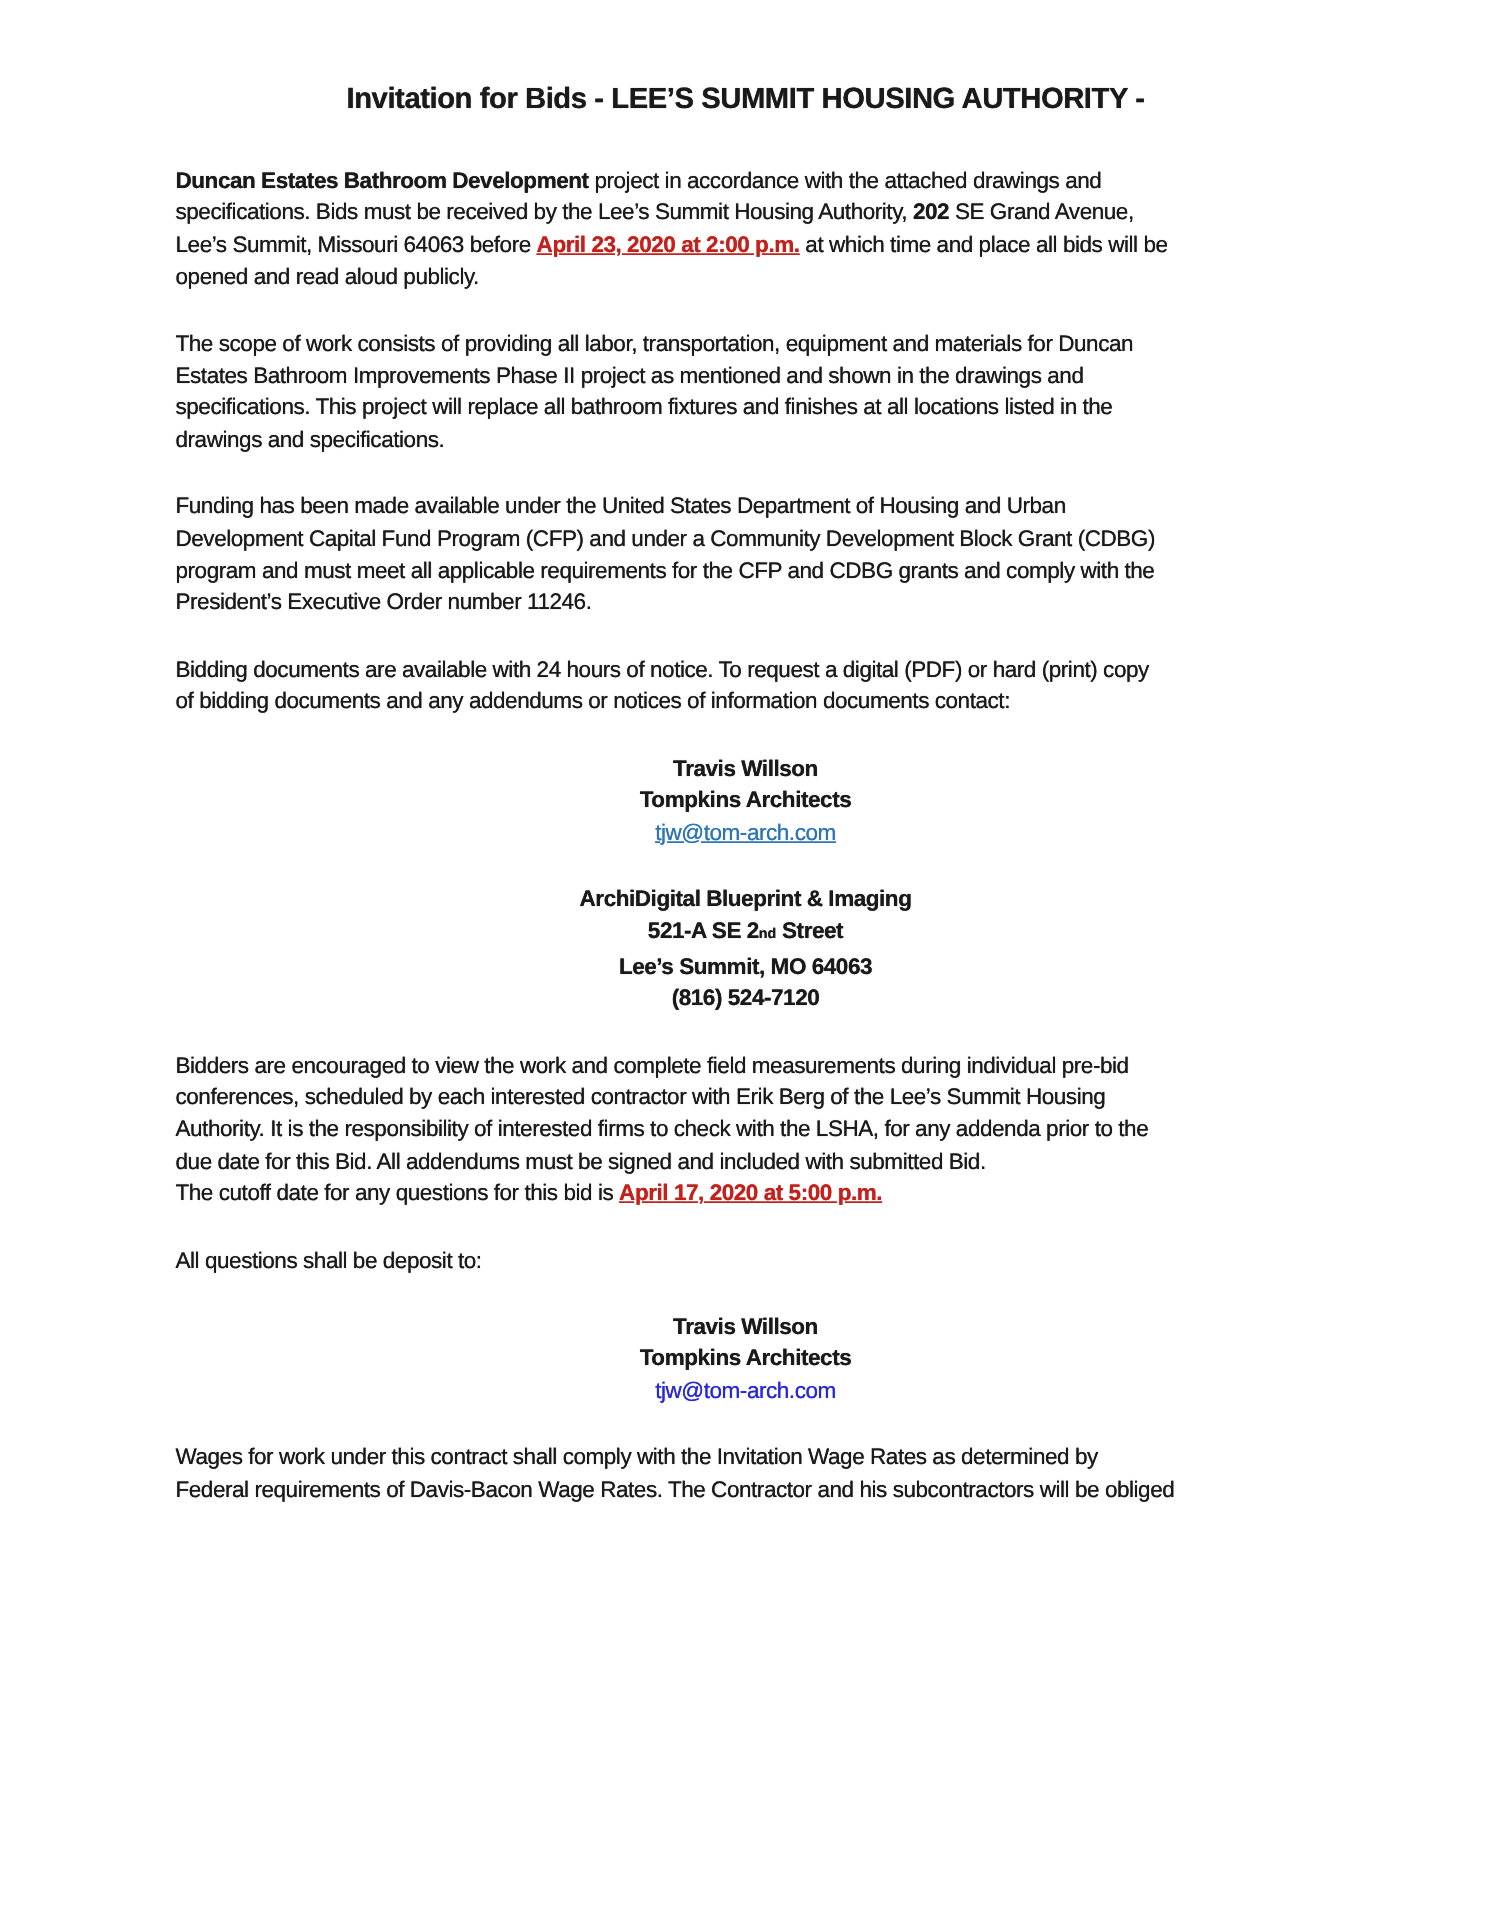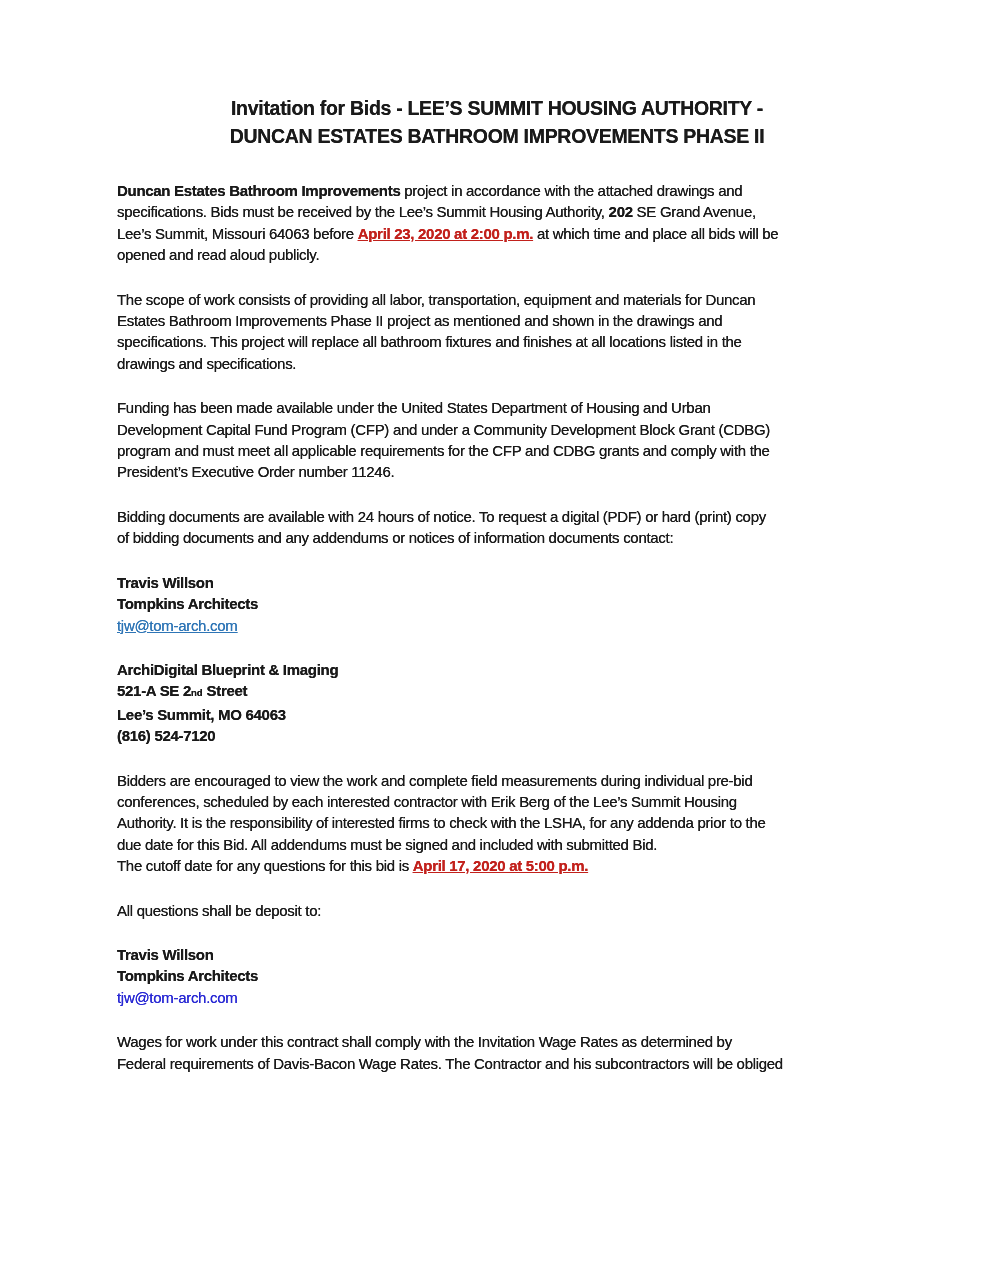--- a/index.html
+++ b/index.html
@@ -5,21 +5,21 @@
   html, body {
     margin: 0;
     padding: 0;
     background: #ffffff;
   }
   .page {
     position: relative;
     width: 990px;
     min-height: 1281px;
     box-sizing: border-box;
-    padding: 94px 113px 40px 117px;
+    padding: 52px 113px 40px 117px;
     background: #ffffff;
     font-family: "Liberation Sans", sans-serif;
     font-size: 15px;
     line-height: 21.4px;
     letter-spacing: -0.3px;
     color: var(--text, #1a1a1a);
     text-shadow: 0 0 0.5px currentColor; 
   }
   .title {
     margin: 0 0 30px 0;
@@ -27,21 +27,21 @@
     line-height: 28px;
     font-weight: 700;
     text-align: center;
     color: var(--text, #1a1a1a);
   }
   .title .tline { display: block; }
   .para {
     margin: 0 0 23px 0;
     white-space: pre-line;
   }
-  .center { }
+  .center { text-align: center; }
   .seg-b { font-weight: 700; }
   .seg-red { color: var(--red, #c2211c); text-decoration: underline; }
   .seg-link1 {
     color: var(--link1, #2e75b6);
     text-decoration: underline;
     cursor: pointer;
   }
   .seg-link2 {
     color: var(--link2, #2828d4);
     cursor: pointer;
@@ -51,24 +51,23 @@
     letter-spacing: 0;
     margin-top: 34px;
   }
 </style>
 </head>
 <body>
 
 <div class="page">
   <h1 class="title">
     <span class="tline">Invitation for Bids - LEE’S SUMMIT HOUSING AUTHORITY -</span>
-    <span class="tline">DUNCAN ESTATES BATHROOM IMPROVEMENTS PHASE II</span>
   </h1>
   <div id="doc-body">
-      <div class="para"><span class="seg-b">Duncan Estates Bathroom Improvements</span><span> project in accordance with the attached drawings and
+      <div class="para"><span class="seg-b">Duncan Estates Bathroom Development</span><span> project in accordance with the attached drawings and
 specifications. Bids must be received by the Lee’s Summit Housing Authority, </span><span class="seg-b">202</span><span> SE Grand Avenue,
 Lee’s Summit, Missouri 64063 before </span><span class="seg-b seg-red">April 23, 2020 at 2:00 p.m.</span><span> at which time and place all bids will be
 opened and read aloud publicly.</span></div>
       <div class="para"><span>The scope of work consists of providing all labor, transportation, equipment and materials for Duncan
 Estates Bathroom Improvements Phase II project as mentioned and shown in the drawings and
 specifications. This project will replace all bathroom fixtures and finishes at all locations listed in the
 drawings and specifications.</span></div>
       <div class="para"><span>Funding has been made available under the United States Department of Housing and Urban
 Development Capital Fund Program (CFP) and under a Community Development Block Grant (CDBG)
 program and must meet all applicable requirements for the CFP and CDBG grants and comply with the

